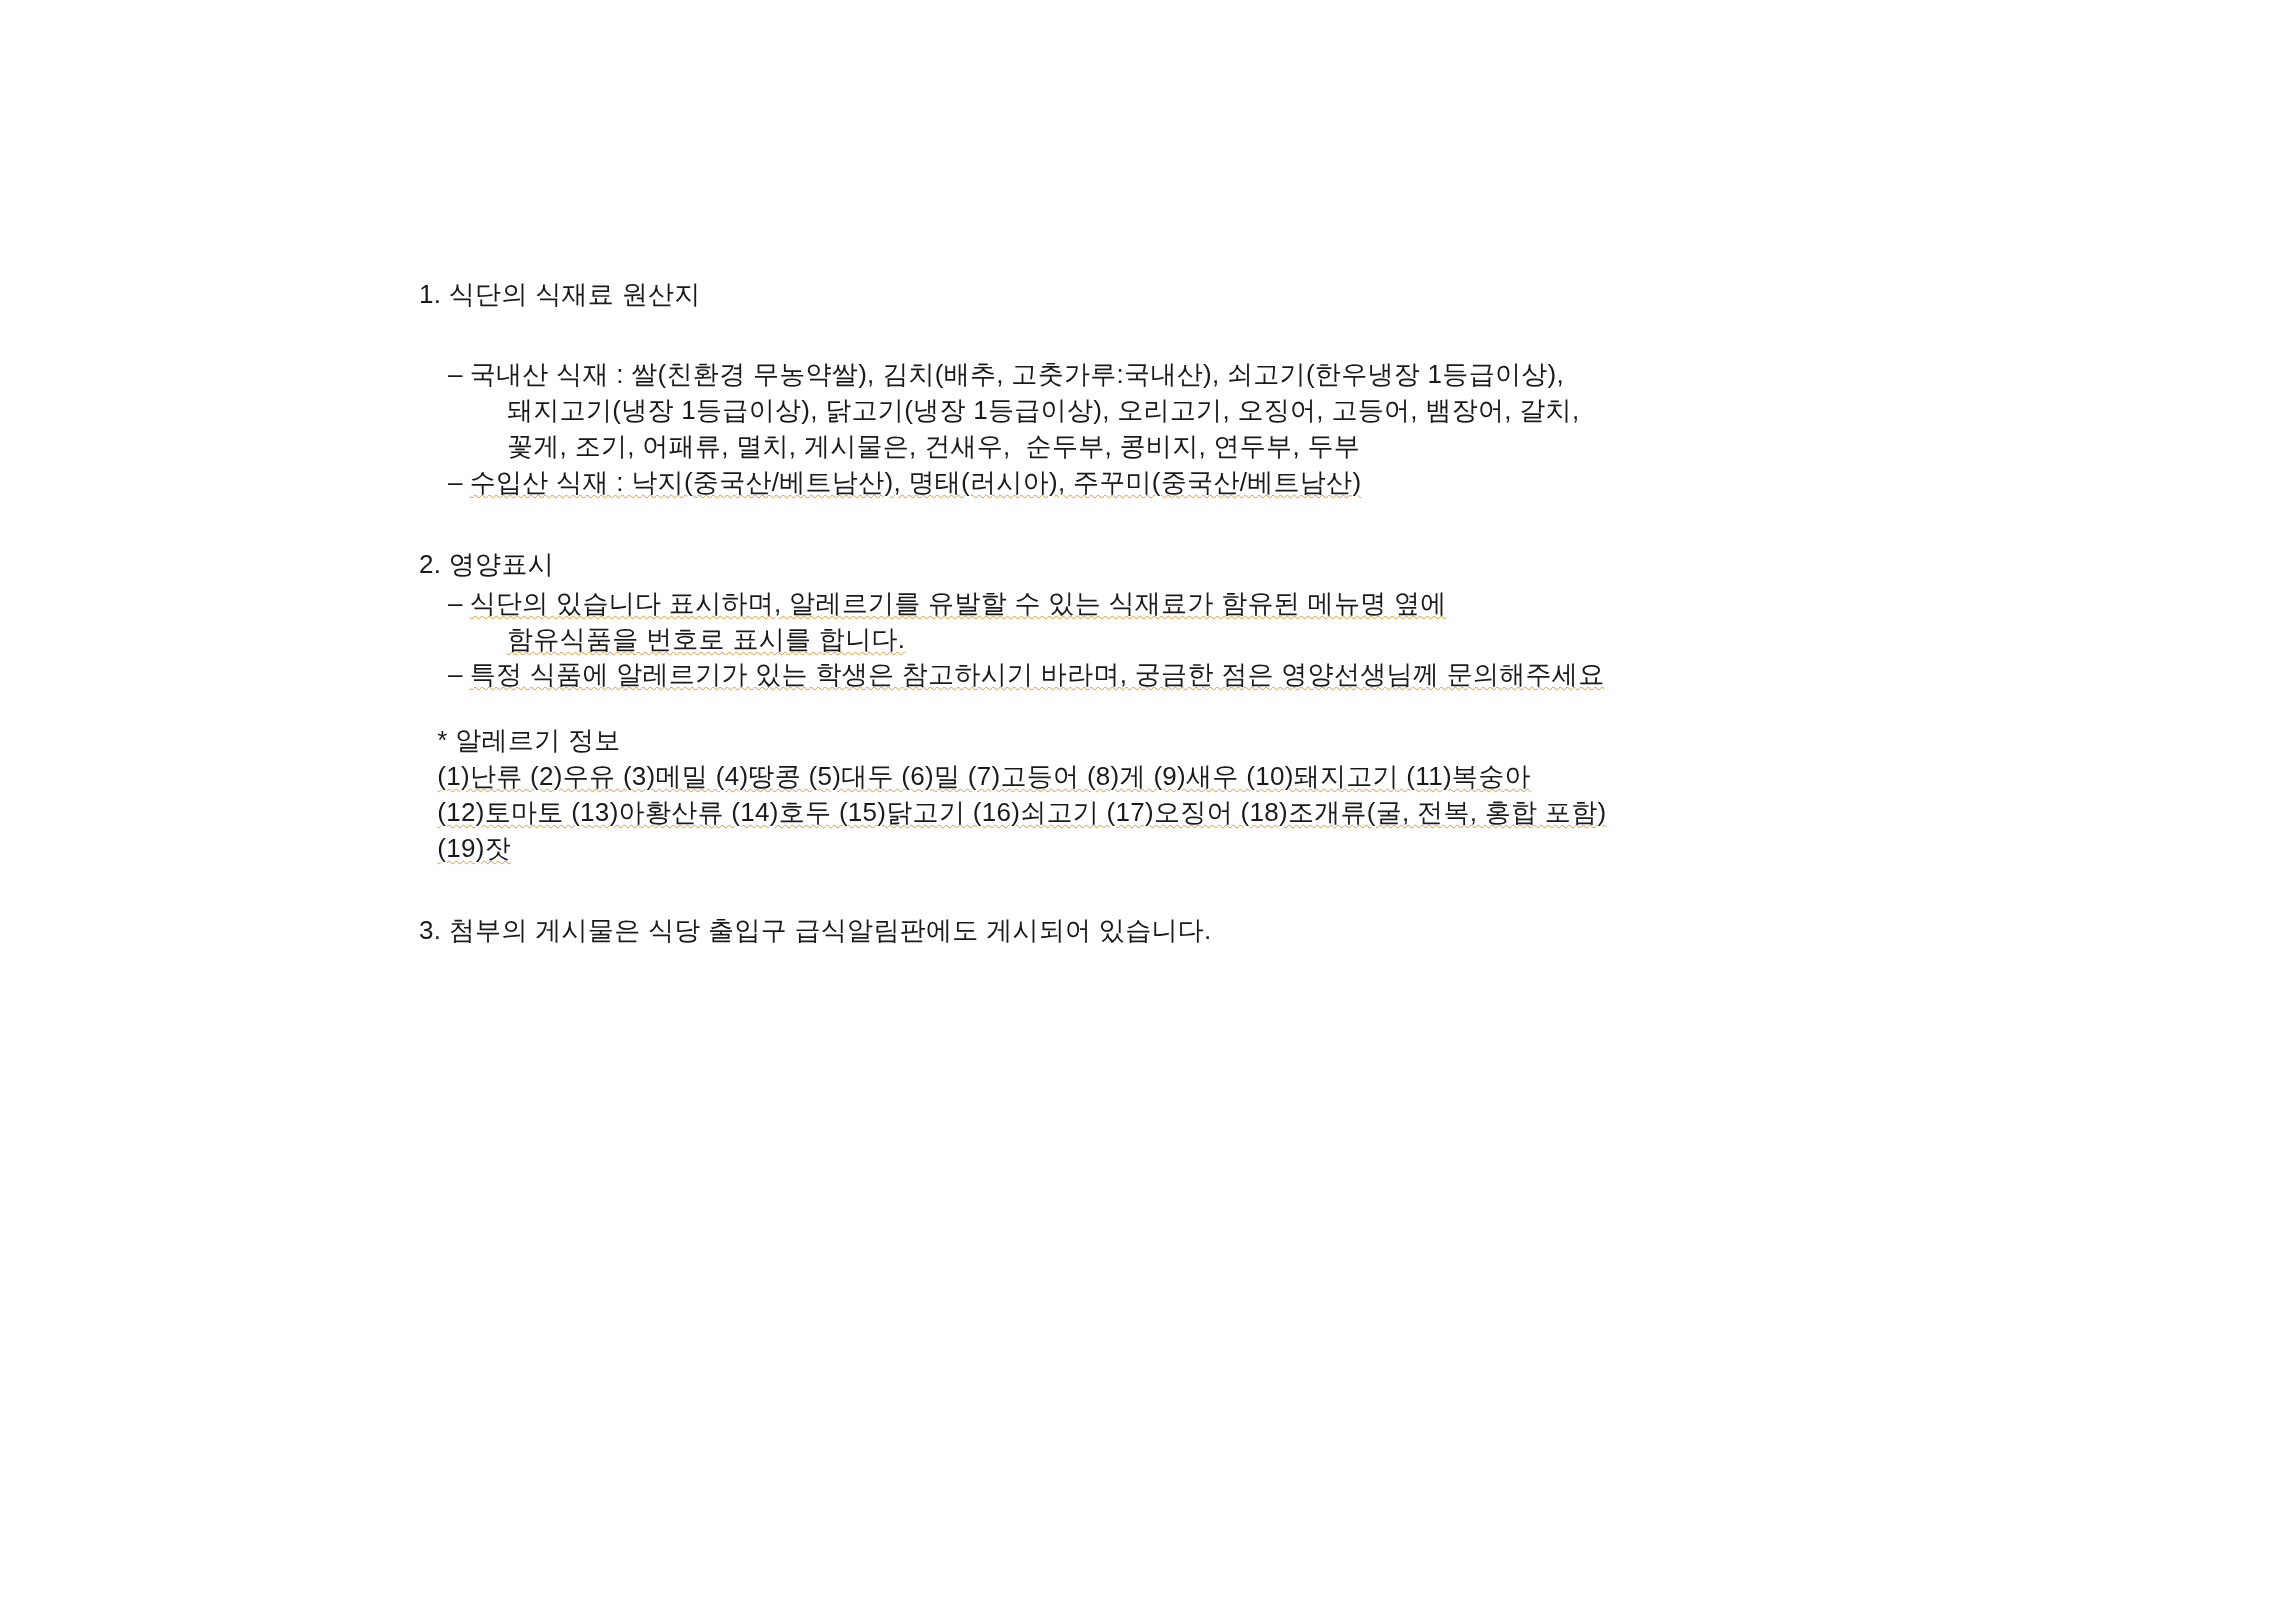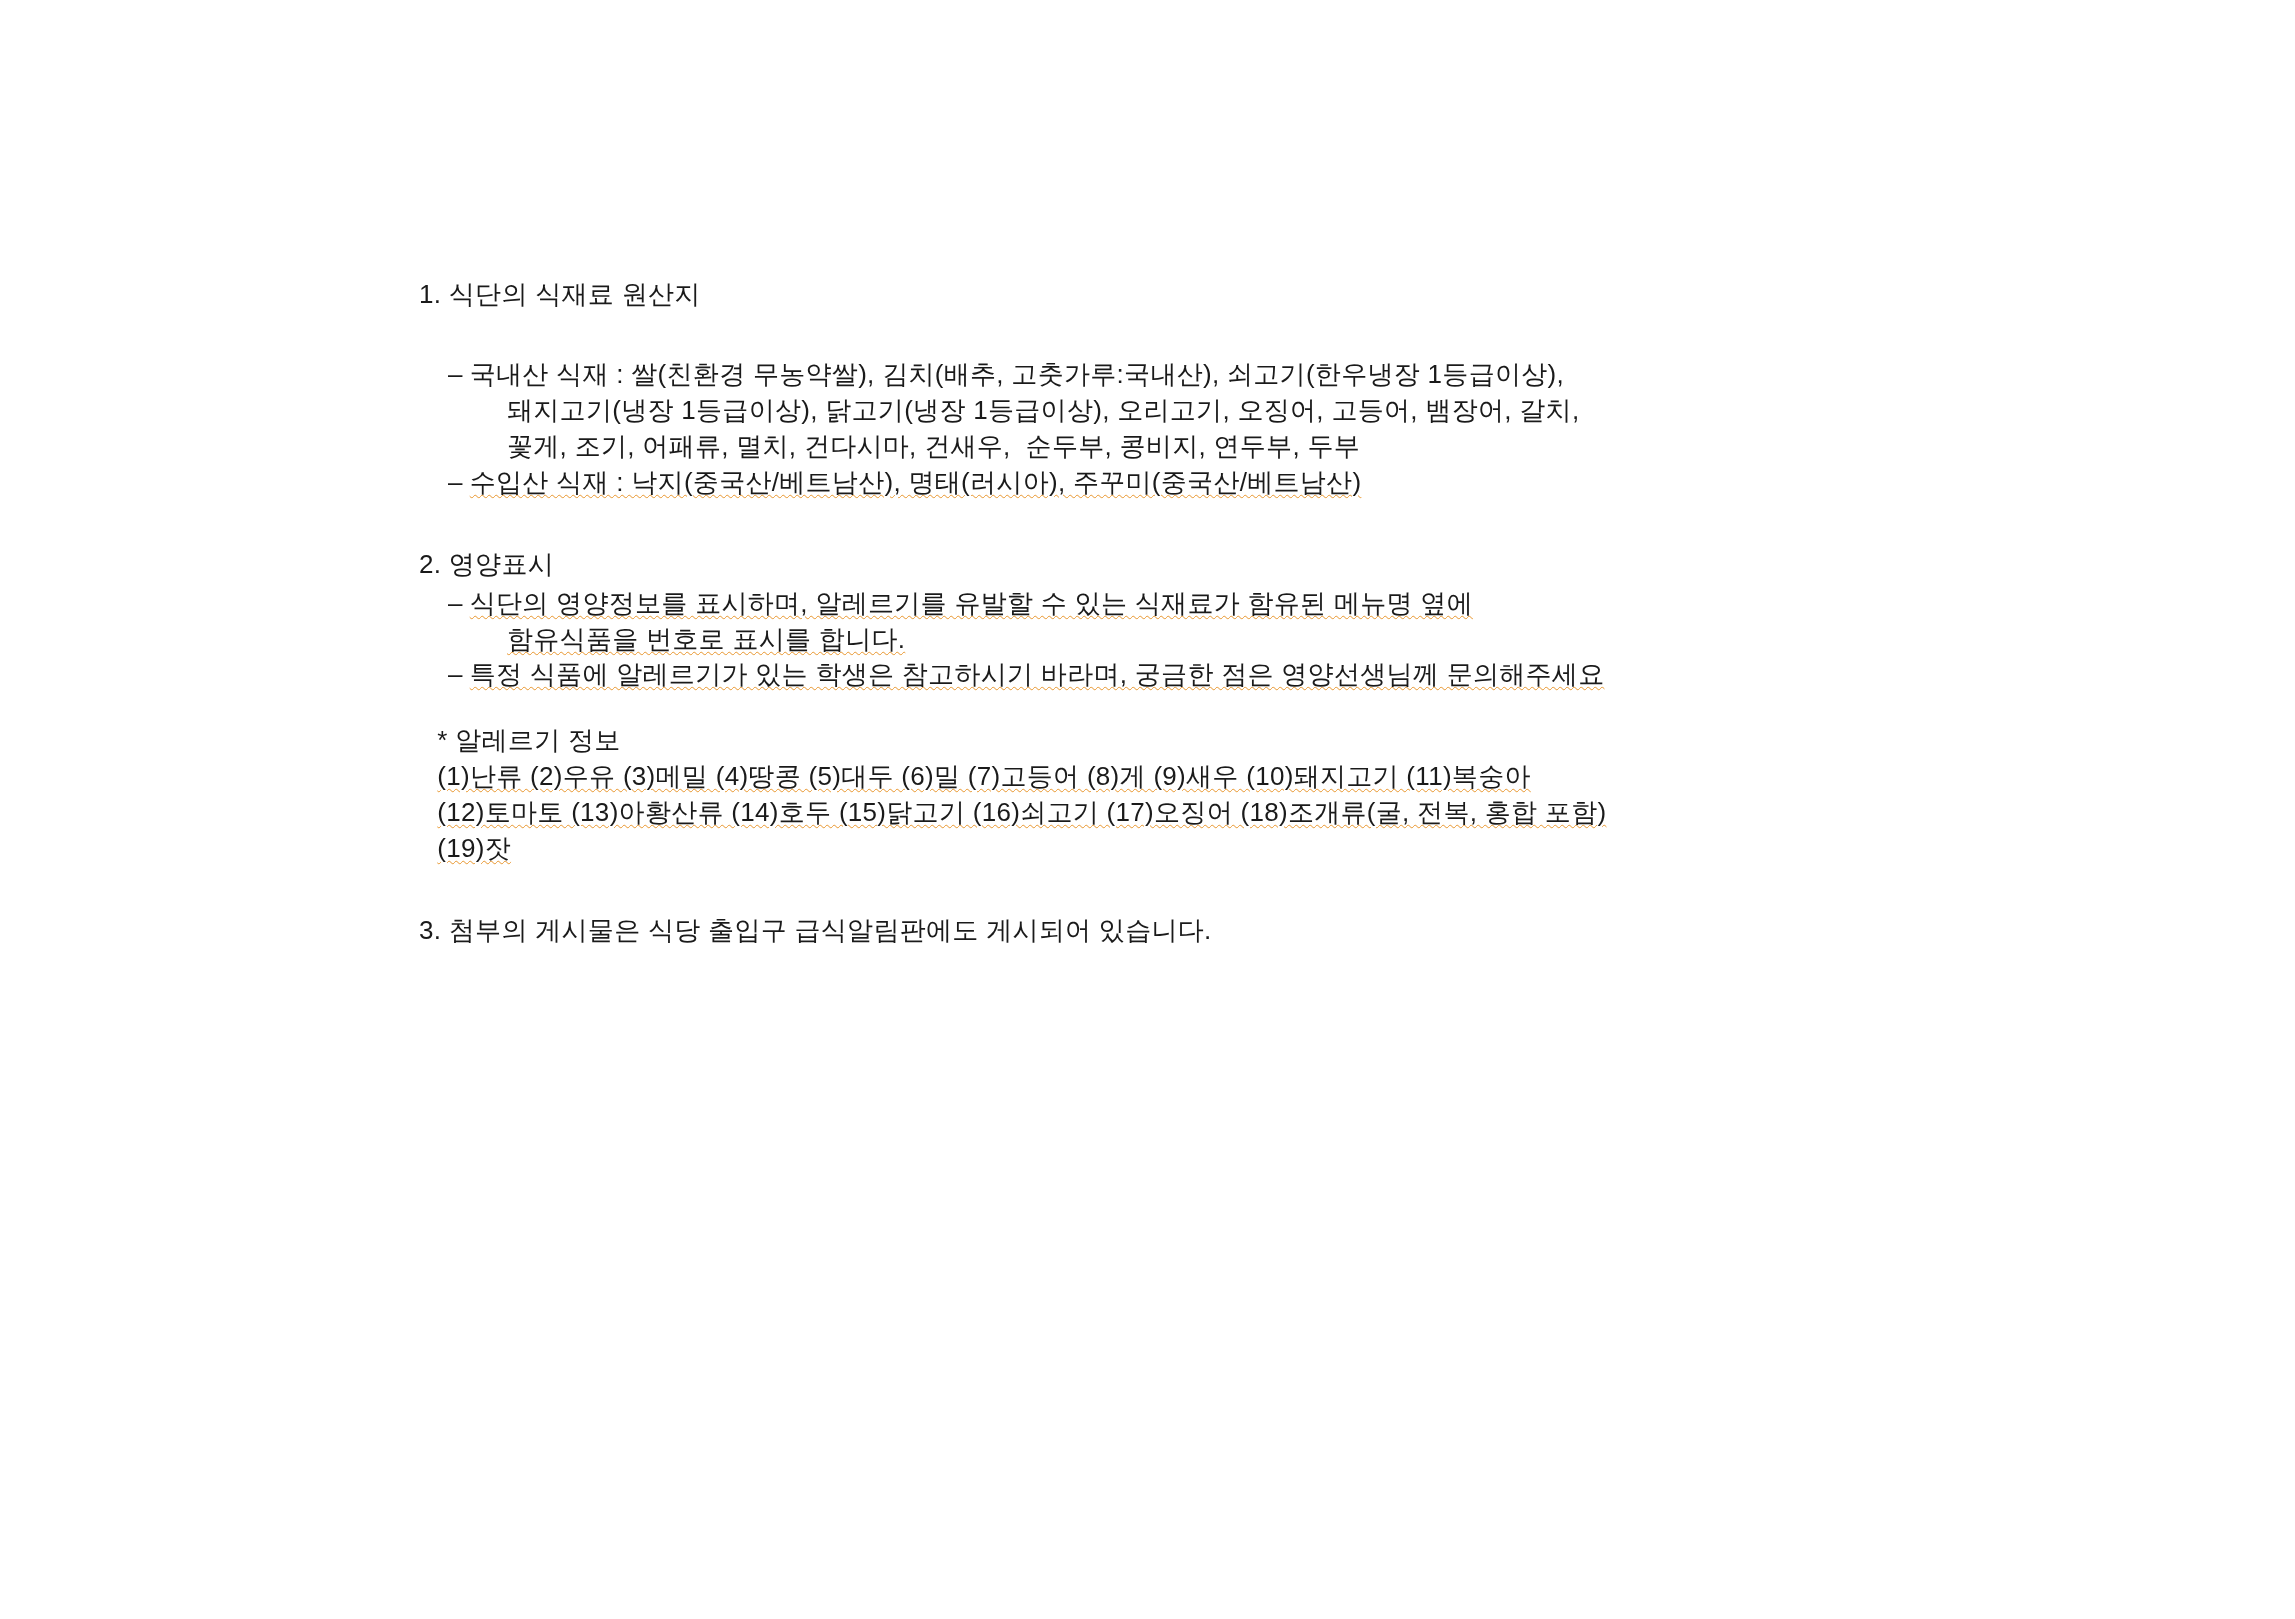--- a/index.html
+++ b/index.html
@@ -65,35 +65,35 @@
 <div class="page">
   <div class="doc">
 
     <div class="line sec-head">1. 식단의 식재료 원산지</div>
 
     <div class="gap-lg"></div>
 
     <div class="indent1">
       <div class="line lh"><span class="dash">–&nbsp;</span><span>국내산 식재 : 쌀(친환경 무농약쌀), 김치(배추, 고춧가루:국내산), 쇠고기(한우냉장 1등급이상),</span></div>
       <div class="line lh indent2">돼지고기(냉장 1등급이상), 닭고기(냉장 1등급이상), 오리고기, 오징어, 고등어, 뱀장어, 갈치,</div>
-      <div class="line lh indent2">꽃게, 조기, 어패류, 멸치, 건다시마, 건새우,  순두부, 콩비지, 연두부, 두부</div>
+      <div class="line lh indent2">꽃게, 조기, 어패류, 멸치, 게시물은, 건새우,  순두부, 콩비지, 연두부, 두부</div>
     </div>
 
     <div class="indent1">
       <div class="line lh"><span class="dash">–&nbsp;</span><span class="sq">수입산 식재 : 낙지(중국산/베트남산), 명태(러시아), 주꾸미(중국산/베트남산)</span></div>
     </div>
 
     <div class="gap-lg"></div>
 
     <div class="line sec-head">2. 영양표시</div>
 
     <div class="gap-xs"></div>
 
     <div class="indent1">
-      <div class="line lh"><span class="dash">–&nbsp;</span><span class="sq">식단의 영양정보를 표시하며, 알레르기를 유발할 수 있는 식재료가 함유된 메뉴명 옆에</span></div>
+      <div class="line lh"><span class="dash">–&nbsp;</span><span class="sq">식단의 있습니다 표시하며, 알레르기를 유발할 수 있는 식재료가 함유된 메뉴명 옆에</span></div>
       <div class="line lh indent2"><span class="sq">함유식품을 번호로 표시를 합니다.</span></div>
     </div>
 
     <div class="indent1">
       <div class="line lh"><span class="dash">–&nbsp;</span><span class="sq">특정 식품에 알레르기가 있는 학생은 참고하시기 바라며, 궁금한 점은 영양선생님께 문의해주세요</span></div>
     </div>
 
     <div class="gap-md"></div>
 
     <div class="indent3">

